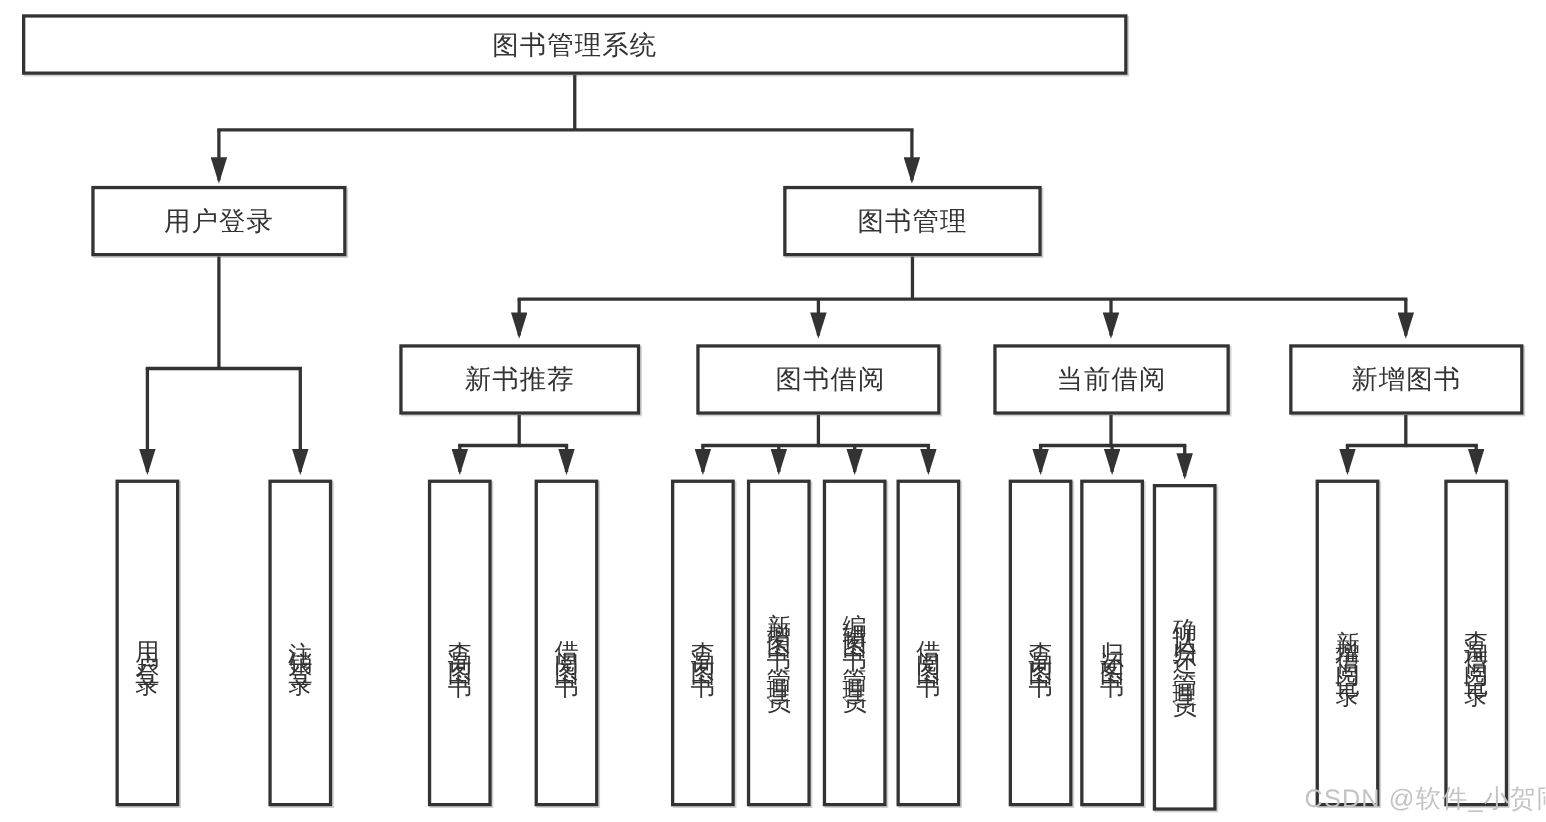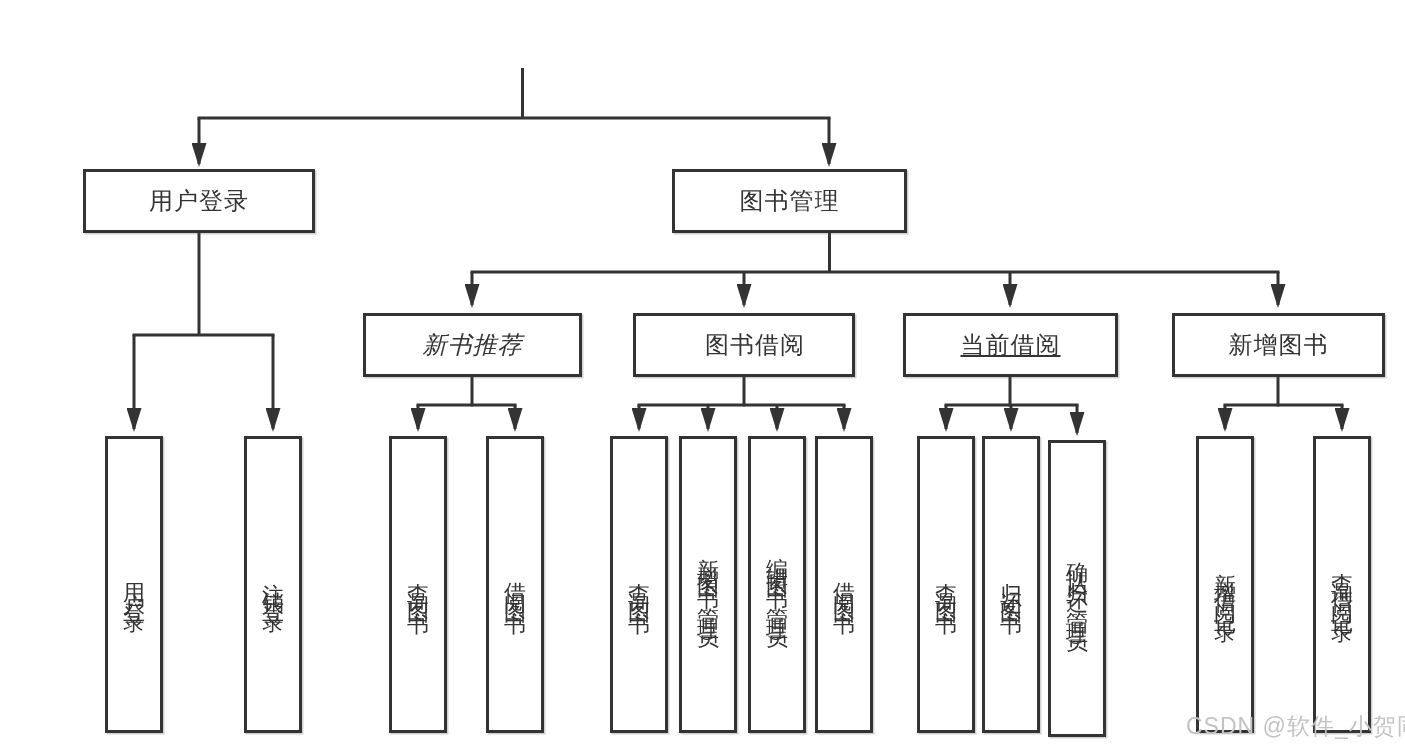--- a/index.html
+++ b/index.html
@@ -108,35 +108,38 @@
     <path d="M708 405 L708 429" marker-end="url(#arrow)"></path>
     <path d="M777 405 L777 429" marker-end="url(#arrow)"></path>
     <path d="M844 405 L844 429" marker-end="url(#arrow)"></path>
     <path d="M946 405 L946 429" marker-end="url(#arrow)"></path>
     <path d="M1011 405 L1011 429" marker-end="url(#arrow)"></path>
     <path d="M1077 405 L1077 433" marker-end="url(#arrow)"></path>
     <path d="M1225 405 L1225 429" marker-end="url(#arrow)"></path>
     <path d="M1342 405 L1342 429" marker-end="url(#arrow)"></path>
   </svg>
 
+  <div class="box" style="left:20px; top:13px; width:1005px; height:55px;">
+    <span>图书管理系统</span>
+  </div>
 
   <div class="box" style="left:83px; top:169px; width:232px; height:64px;">
     <span>用户登录</span>
   </div>
-  <div class="box" style="left:672px; top:169px; width:235px; height:64px;">
+  <div class="box" style="left:712px; top:169px; width:235px; height:64px;">
     <span>图书管理</span>
   </div>
 
-  <div class="box" style="left:363px; top:313px; width:219px; height:64px;font-style:italic;">
+  <div class="box" style="left:363px; top:313px; width:219px; height:64px;">
     <span>新书推荐</span>
   </div>
   <div class="box" style="left:633px; top:313px; width:222px; height:64px;padding-left:22px;">
     <span>图书借阅</span>
   </div>
-  <div class="box" style="left:903px; top:313px; width:215px; height:64px;text-decoration:underline;">
+  <div class="box" style="left:903px; top:313px; width:215px; height:64px;">
     <span>当前借阅</span>
   </div>
   <div class="box" style="left:1172px; top:313px; width:213px; height:64px;">
     <span>新增图书</span>
   </div>
 
   <div class="leaf" style="left:105px; top:436px;">
     <span class="vtext">用户登录</span>
   </div>
   <div class="leaf" style="left:244px; top:436px;">

